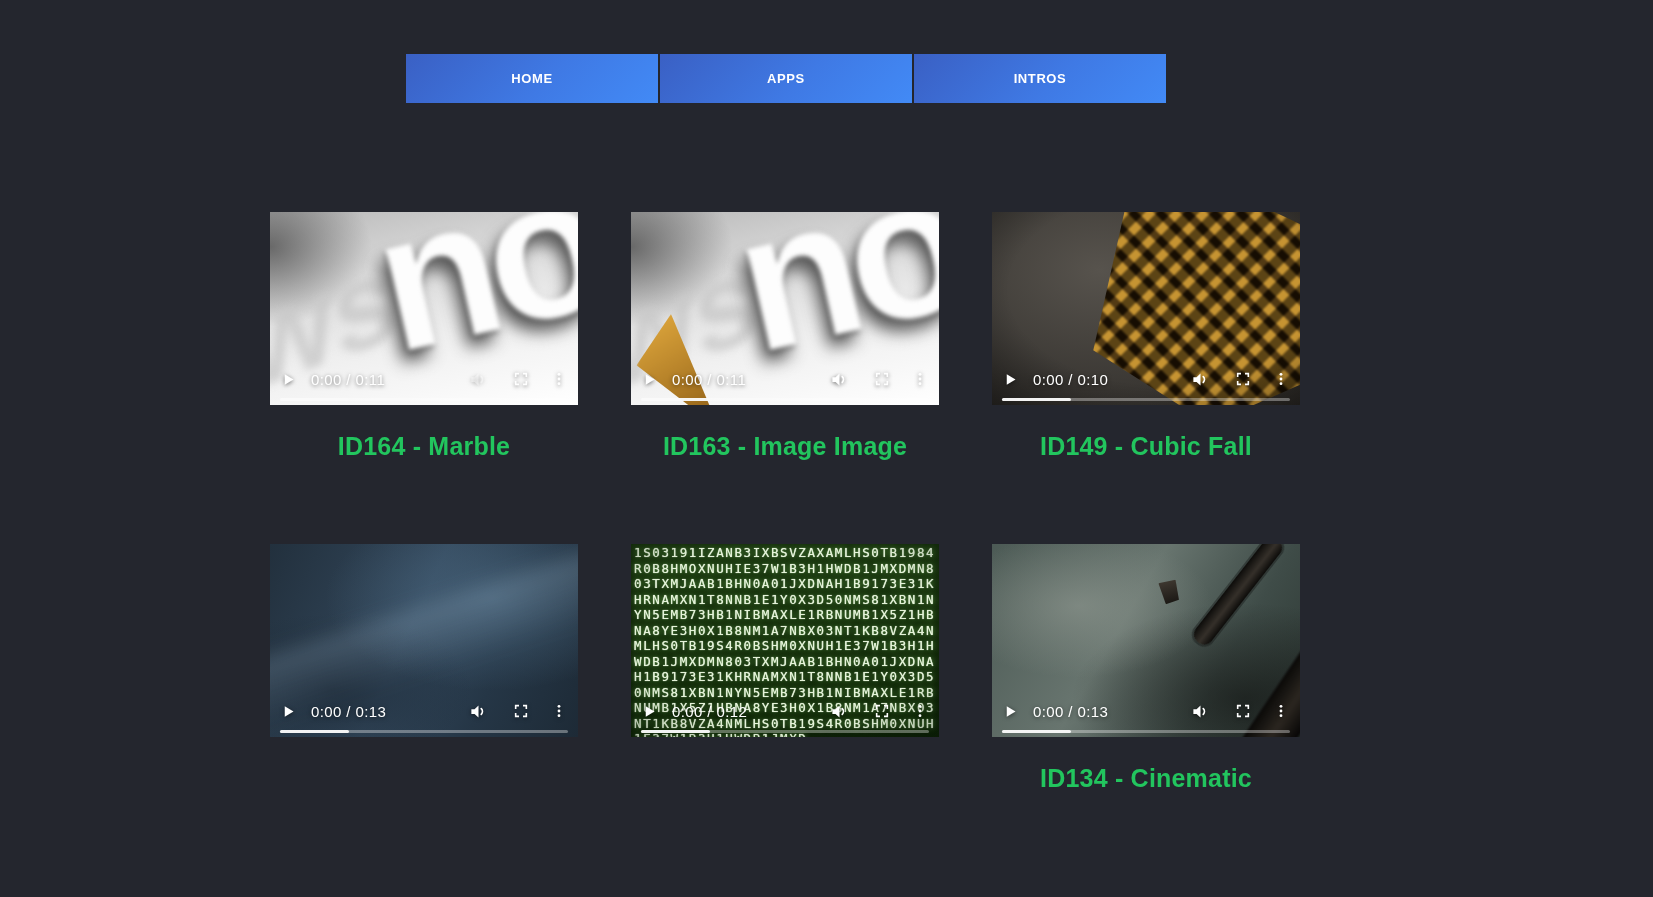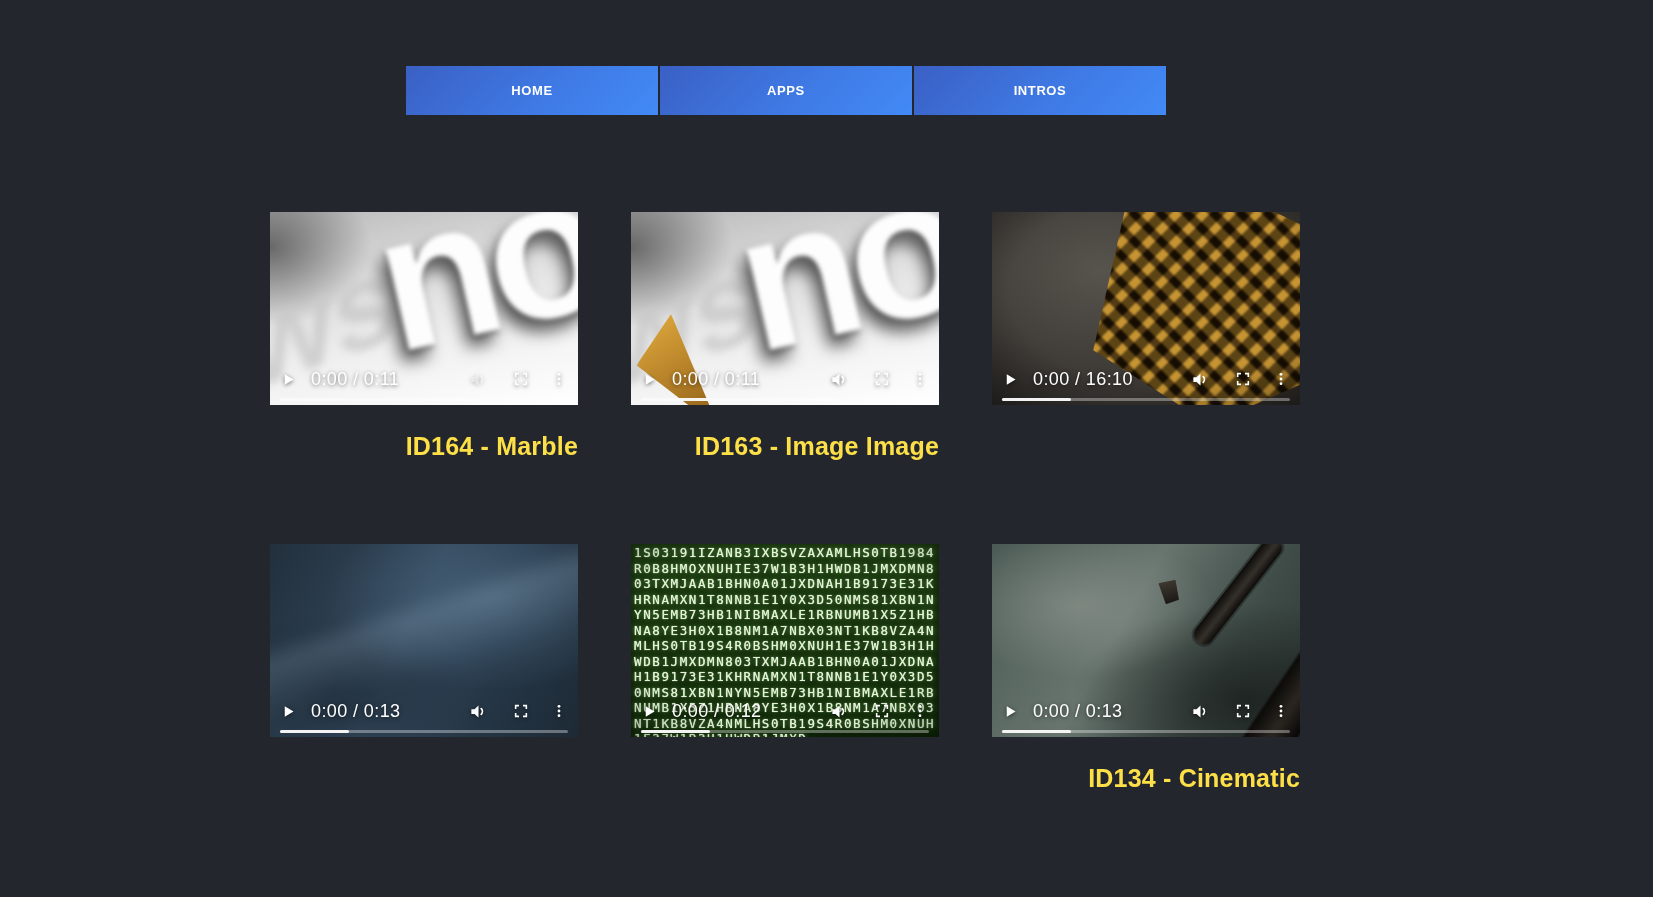--- a/index.html
+++ b/index.html
@@ -1,32 +1,32 @@
 <!DOCTYPE html>
 <html><head>
 <meta charset="utf-8">
 <style>
   html,body{margin:0;padding:0;background:#24262e;}
   .page{position:relative;width:1653px;height:897px;background:#24262e;overflow:hidden;
         font-family:"Liberation Sans",sans-serif;}
 
   
-  .nav{position:absolute;top:54px;left:406px;width:760px;height:49px;display:flex;gap:2px;margin-top:12px;}
+  .nav{position:absolute;top:54px;left:406px;width:760px;height:49px;display:flex;gap:2px;}
   .nav-btn{flex:1;border:none;cursor:pointer;color:#fff;
            background:linear-gradient(135deg,#3a60c4 0%,#3f79e4 55%,#428af6 100%);
            font-family:"Liberation Sans",sans-serif;font-size:13px;font-weight:700;
            letter-spacing:.6px;text-transform:uppercase;}
 
   
   .grid{position:absolute;top:212px;left:270px;width:1030px;display:grid;
         grid-template-columns:repeat(3,308px);column-gap:53px;row-gap:83px;}
   .card{margin:0;}
   .player{position:relative;width:308px;height:193px;background:#000;overflow:hidden;cursor:pointer;}
   .thumb{position:absolute;inset:0;overflow:hidden;}
-  .card-title{margin-top:26px;text-align:right;color:#fde047;font-size:25px;font-weight:700;
+  .card-title{margin-top:26px;text-align:center;color:#22c55e;font-size:25px;font-weight:700;
               letter-spacing:.2px;line-height:30px;}
 
   
   
   .thumb-marble{background:
       radial-gradient(60% 75% at 0% 18%,rgba(88,88,88,.85),rgba(88,88,88,0) 55%),
       linear-gradient(168deg,#b9b9b9 0%,#d8d8d8 30%,#efefef 62%,#ffffff 100%);}
   .marble-word{position:absolute;top:-62px;right:-18px;font-size:195px;font-weight:800;
       color:#fdfdfd;letter-spacing:-10px;transform:rotate(-13deg);
       text-shadow:-9px 11px 16px rgba(82,82,82,.95),-2px 3px 5px rgba(110,110,110,.8);
@@ -82,21 +82,21 @@
   .arm-tip{position:absolute;top:34px;right:118px;width:26px;height:26px;
       background:linear-gradient(135deg,#4a433a,#12100d);
       clip-path:polygon(50% 0,100% 60%,65% 100%,0 45%);transform:rotate(30deg);}
 
   
   .controls{position:absolute;left:0;right:0;bottom:9px;height:34px;display:flex;
       align-items:center;padding:0 11px;color:#fff;
       filter:drop-shadow(0 1px 2px rgba(0,0,0,.55));}
   .c-btn{display:inline-flex;align-items:center;justify-content:center;cursor:pointer;}
   .c-btn svg{display:block;}
-  .time{margin-left:15px;font-size:18px;letter-spacing:.4px;color:#fff;white-space:nowrap;}
+  .time{margin-left:15px;font-size:15px;letter-spacing:.4px;color:#fff;white-space:nowrap;}
   .spacer{flex:1;}
   .vol{margin-right:25px;}
   .vol.dim{opacity:.45;}
   .fs{margin-right:22px;}
   .timeline{position:absolute;left:10px;right:10px;bottom:4px;height:3px;
       background:rgba(255,255,255,.34);border-radius:2px;cursor:pointer;}
   .buffer{display:block;width:24%;height:100%;background:rgba(250,250,250,.95);border-radius:2px;}
 </style>
 </head>
 <body>
@@ -196,45 +196,46 @@
       <div class="player">
         <div class="thumb thumb-cubic">
           <span class="cubic-lattice"></span>
         </div>
         <div class="controls">
           <span class="c-btn">
               <svg viewBox="0 0 24 24" width="15" height="15">
                 <path d="M6 3.5 20 12 6 20.5Z" fill="#fff"></path>
               </svg>
             </span>
-          <span class="time">0:00 / 16:10</span>
-          <span class="spacer"></span>
-          <span class="c-btn vol">
-              <svg viewBox="0 0 24 24" width="19" height="19">
-                <path d="M3 9h4l5-4.5v15L7 15H3z" fill="#fff"></path>
-                <path d="M15.5 8.5a5 5 0 0 1 0 7" stroke="#fff" stroke-width="2.2" fill="none" stroke-linecap="round"></path>
-              </svg>
-            </span>
-          <span class="c-btn fs">
-              <svg viewBox="0 0 24 24" width="16" height="16">
-                <path d="M4 9V4h5M15 4h5v5M20 15v5h-5M9 20H4v-5" stroke="#fff" stroke-width="2.4" fill="none"></path>
-              </svg>
-            </span>
-          <span class="c-btn">
-              <svg viewBox="0 0 24 24" width="16" height="16">
-                <circle cx="12" cy="5" r="2.1" fill="#fff"></circle>
-                <circle cx="12" cy="12" r="2.1" fill="#fff"></circle>
-                <circle cx="12" cy="19" r="2.1" fill="#fff"></circle>
-              </svg>
-            </span>
-        </div>
-        <div class="timeline">
-            <span class="buffer"></span>
-          </div>
-      </div>
+          <span class="time">0:00 / 0:10</span>
+          <span class="spacer"></span>
+          <span class="c-btn vol">
+              <svg viewBox="0 0 24 24" width="19" height="19">
+                <path d="M3 9h4l5-4.5v15L7 15H3z" fill="#fff"></path>
+                <path d="M15.5 8.5a5 5 0 0 1 0 7" stroke="#fff" stroke-width="2.2" fill="none" stroke-linecap="round"></path>
+              </svg>
+            </span>
+          <span class="c-btn fs">
+              <svg viewBox="0 0 24 24" width="16" height="16">
+                <path d="M4 9V4h5M15 4h5v5M20 15v5h-5M9 20H4v-5" stroke="#fff" stroke-width="2.4" fill="none"></path>
+              </svg>
+            </span>
+          <span class="c-btn">
+              <svg viewBox="0 0 24 24" width="16" height="16">
+                <circle cx="12" cy="5" r="2.1" fill="#fff"></circle>
+                <circle cx="12" cy="12" r="2.1" fill="#fff"></circle>
+                <circle cx="12" cy="19" r="2.1" fill="#fff"></circle>
+              </svg>
+            </span>
+        </div>
+        <div class="timeline">
+            <span class="buffer"></span>
+          </div>
+      </div>
+      <figcaption class="card-title">ID149 - Cubic Fall</figcaption>
     </figure>
 
     <figure class="card">
       <div class="player">
         <div class="thumb thumb-storm"></div>
         <div class="controls">
           <span class="c-btn">
               <svg viewBox="0 0 24 24" width="15" height="15">
                 <path d="M6 3.5 20 12 6 20.5Z" fill="#fff"></path>
               </svg>

